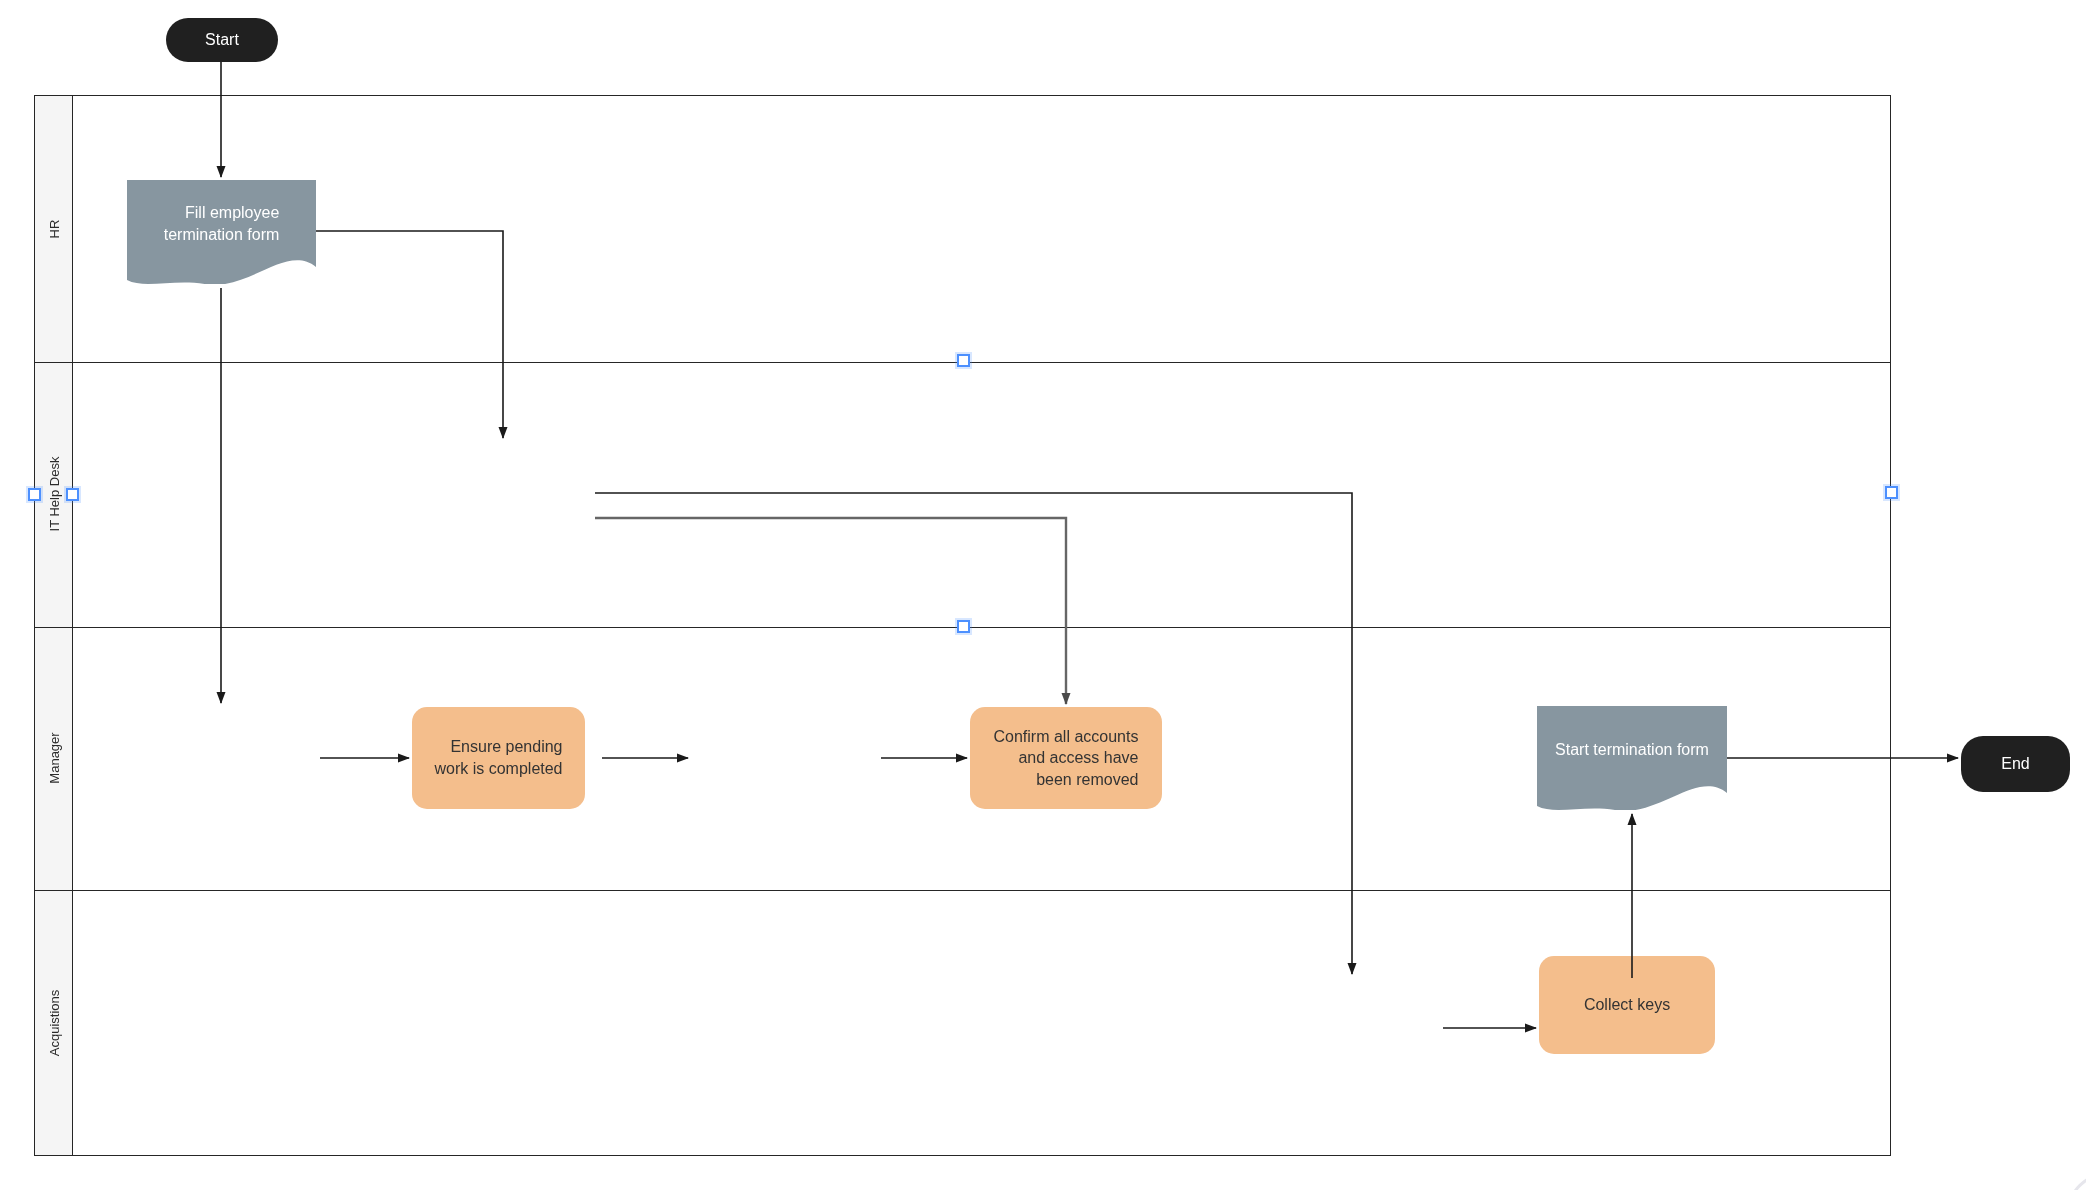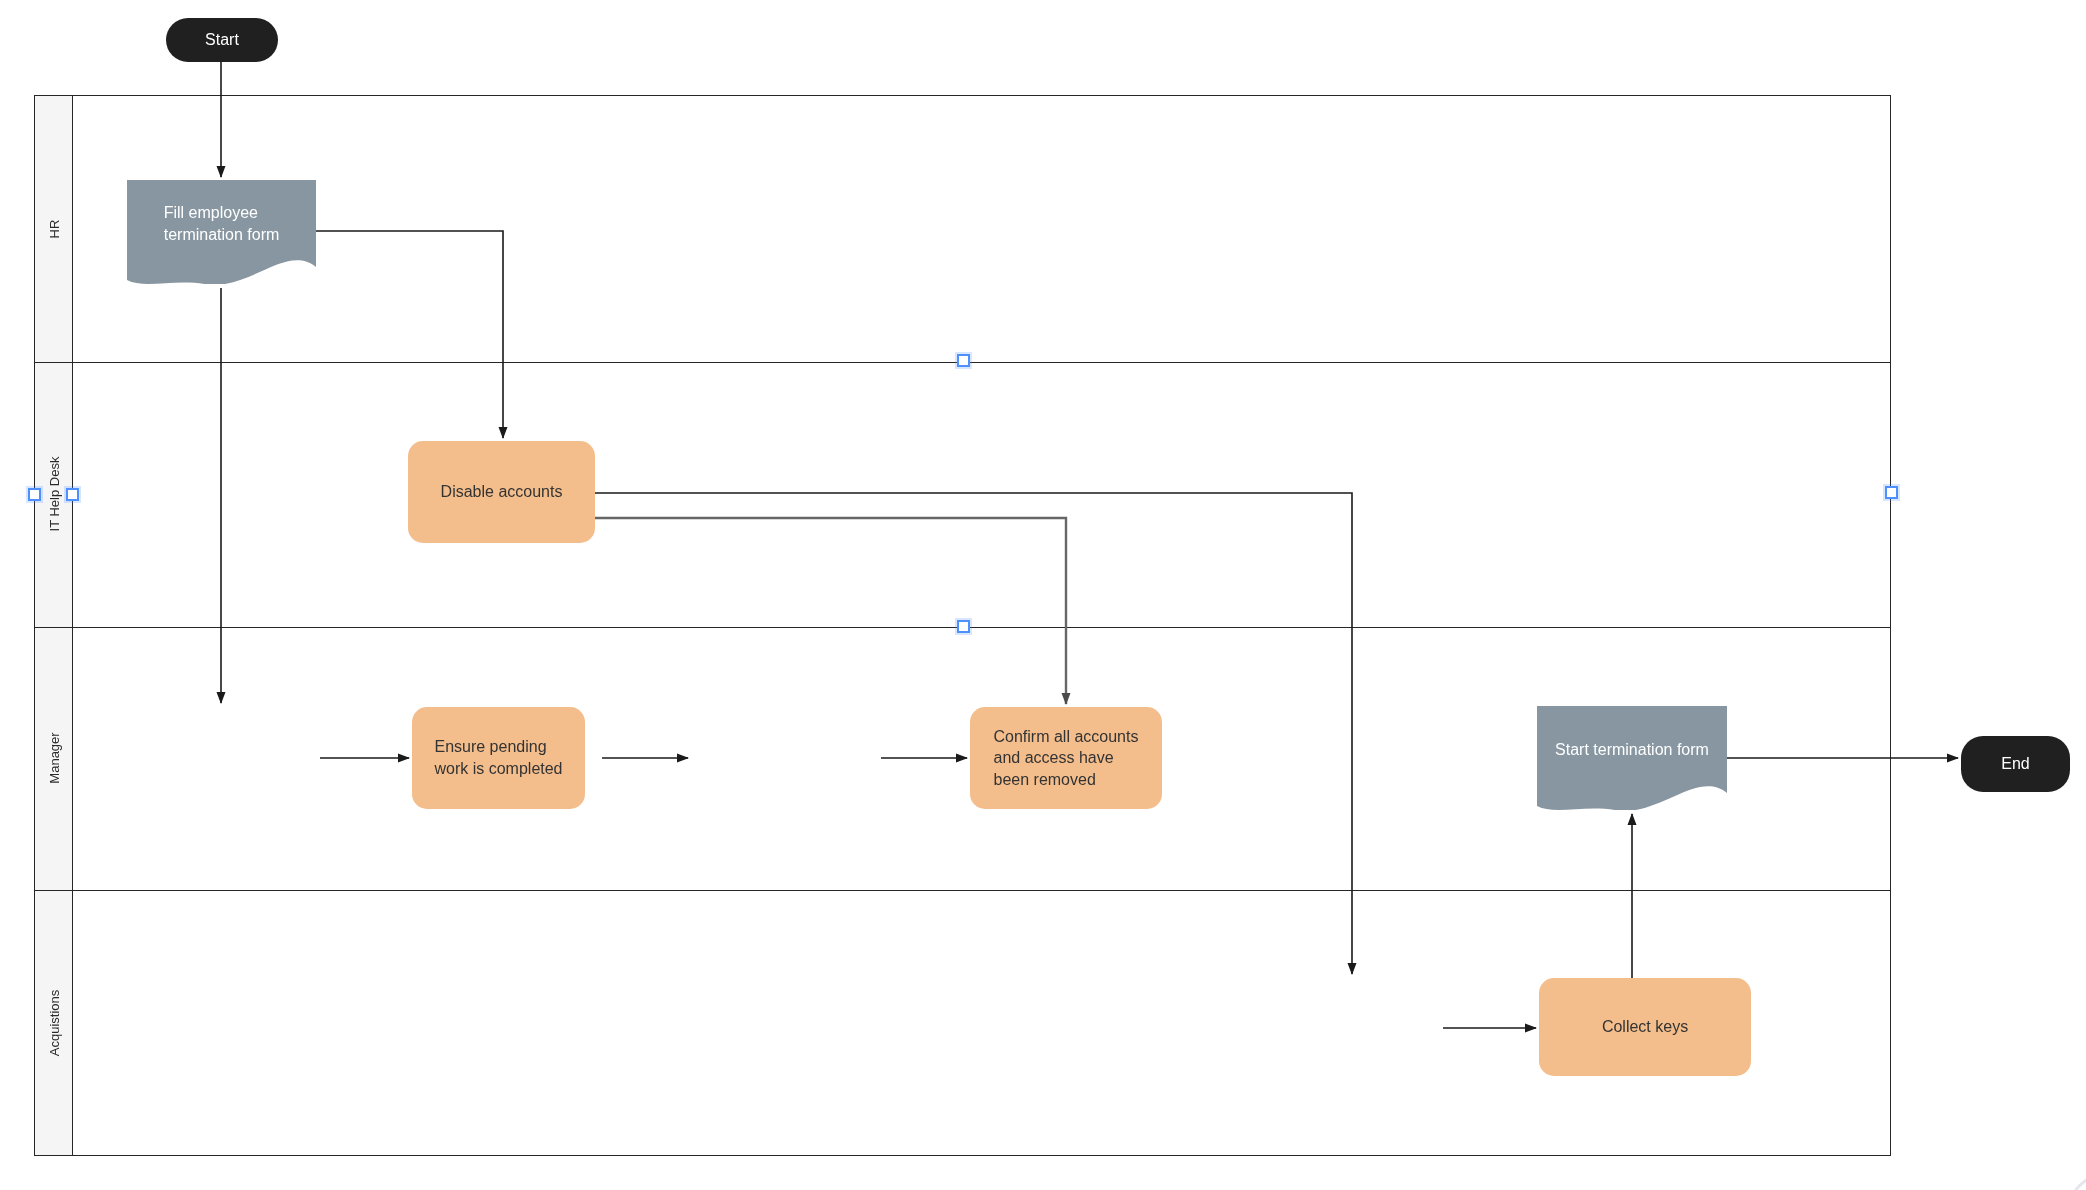--- a/index.html
+++ b/index.html
@@ -11,21 +11,21 @@
   .pool{position:absolute;left:34px;top:95px;width:1857px;height:1061px;
         border:1px solid #262626;box-sizing:border-box;background:#ffffff;}
   .lane-label-col{position:absolute;left:0;top:0;width:38px;height:100%;
         background:#f5f5f5;border-right:1px solid #262626;box-sizing:border-box;}
   .lane-divider{position:absolute;left:0;width:100%;height:0;
         border-top:1px solid #262626;}
   .lane-label{position:absolute;left:19px;transform:translate(-50%,-50%) rotate(-90deg);
         transform-origin:center;white-space:nowrap;font-size:13px;color:#2b2b2b;}
   
   .node{position:absolute;display:flex;align-items:center;justify-content:center;
-        text-align:left;box-sizing:border-box;z-index:5;}
+        text-align:right;box-sizing:border-box;z-index:5;}
   .terminal{background:#202020;border-radius:22px;color:#ffffff;font-size:16px;}
   .task{background:#f4be8c;border-radius:15px;color:#333333;font-size:16px;
         line-height:1.35;white-space:pre-line;}
   .doc{color:#ffffff;font-size:16px;line-height:1.35;white-space:pre-line;}
   .doc .doc-shape{position:absolute;left:0;top:0;width:100%;height:100%;z-index:-1;}
   .doc .doc-text{position:relative;padding-bottom:16px;}
   
   .edges{position:absolute;left:0;top:0;z-index:10;pointer-events:none;}
   .edges path.e{fill:none;stroke:#1a1a1a;stroke-width:1.6px;}
   .edges path.e-alt{fill:none;stroke:#666666;stroke-width:2.4px;}
@@ -67,33 +67,30 @@
     <span class="doc-text">Fill employee
 termination form</span>
   </div>
   <div class="node doc" style="left:1537px;top:706px;width:190px;height:104px;">
     <svg class="doc-shape" viewBox="0 0 190 104" preserveAspectRatio="none">
       <path d="M0 0 H190 V87 C160 63 122 112 78 104 C47 99 17 109 0 100 Z" fill="#8796A0"></path>
     </svg>
     <span class="doc-text">Start termination form</span>
   </div>
 
-  <div class="node task" style="left:408px;top:441px;width:187px;height:102px;">
-    <span>Disable accounts</span>
-  </div>
   <div class="node task" style="left:412px;top:707px;width:173px;height:102px;">
     <span>Ensure pending
 work is completed</span>
   </div>
   <div class="node task" style="left:970px;top:707px;width:192px;height:102px;">
     <span>Confirm all accounts
 and access have
 been removed</span>
   </div>
-  <div class="node task" style="left:1539px;top:978px;width:212px;height:98px;">
+  <div class="node task" style="left:1539px;top:956px;width:176px;height:98px;">
     <span>Collect keys</span>
   </div>
 
   <svg class="edges" width="2086" height="1190" viewBox="0 0 2086 1190">
     <defs>
       <marker id="ah" markerWidth="14" markerHeight="12" refX="12" refY="5" orient="auto" markerUnits="userSpaceOnUse">
         <path d="M1 0.5 L13 5 L1 9.5 Z" fill="#1a1a1a"></path>
       </marker>
       <marker id="ah-alt" markerWidth="14" markerHeight="12" refX="12" refY="5" orient="auto" markerUnits="userSpaceOnUse">
         <path d="M1 0.5 L13 5 L1 9.5 Z" fill="#4a4a4a"></path>

